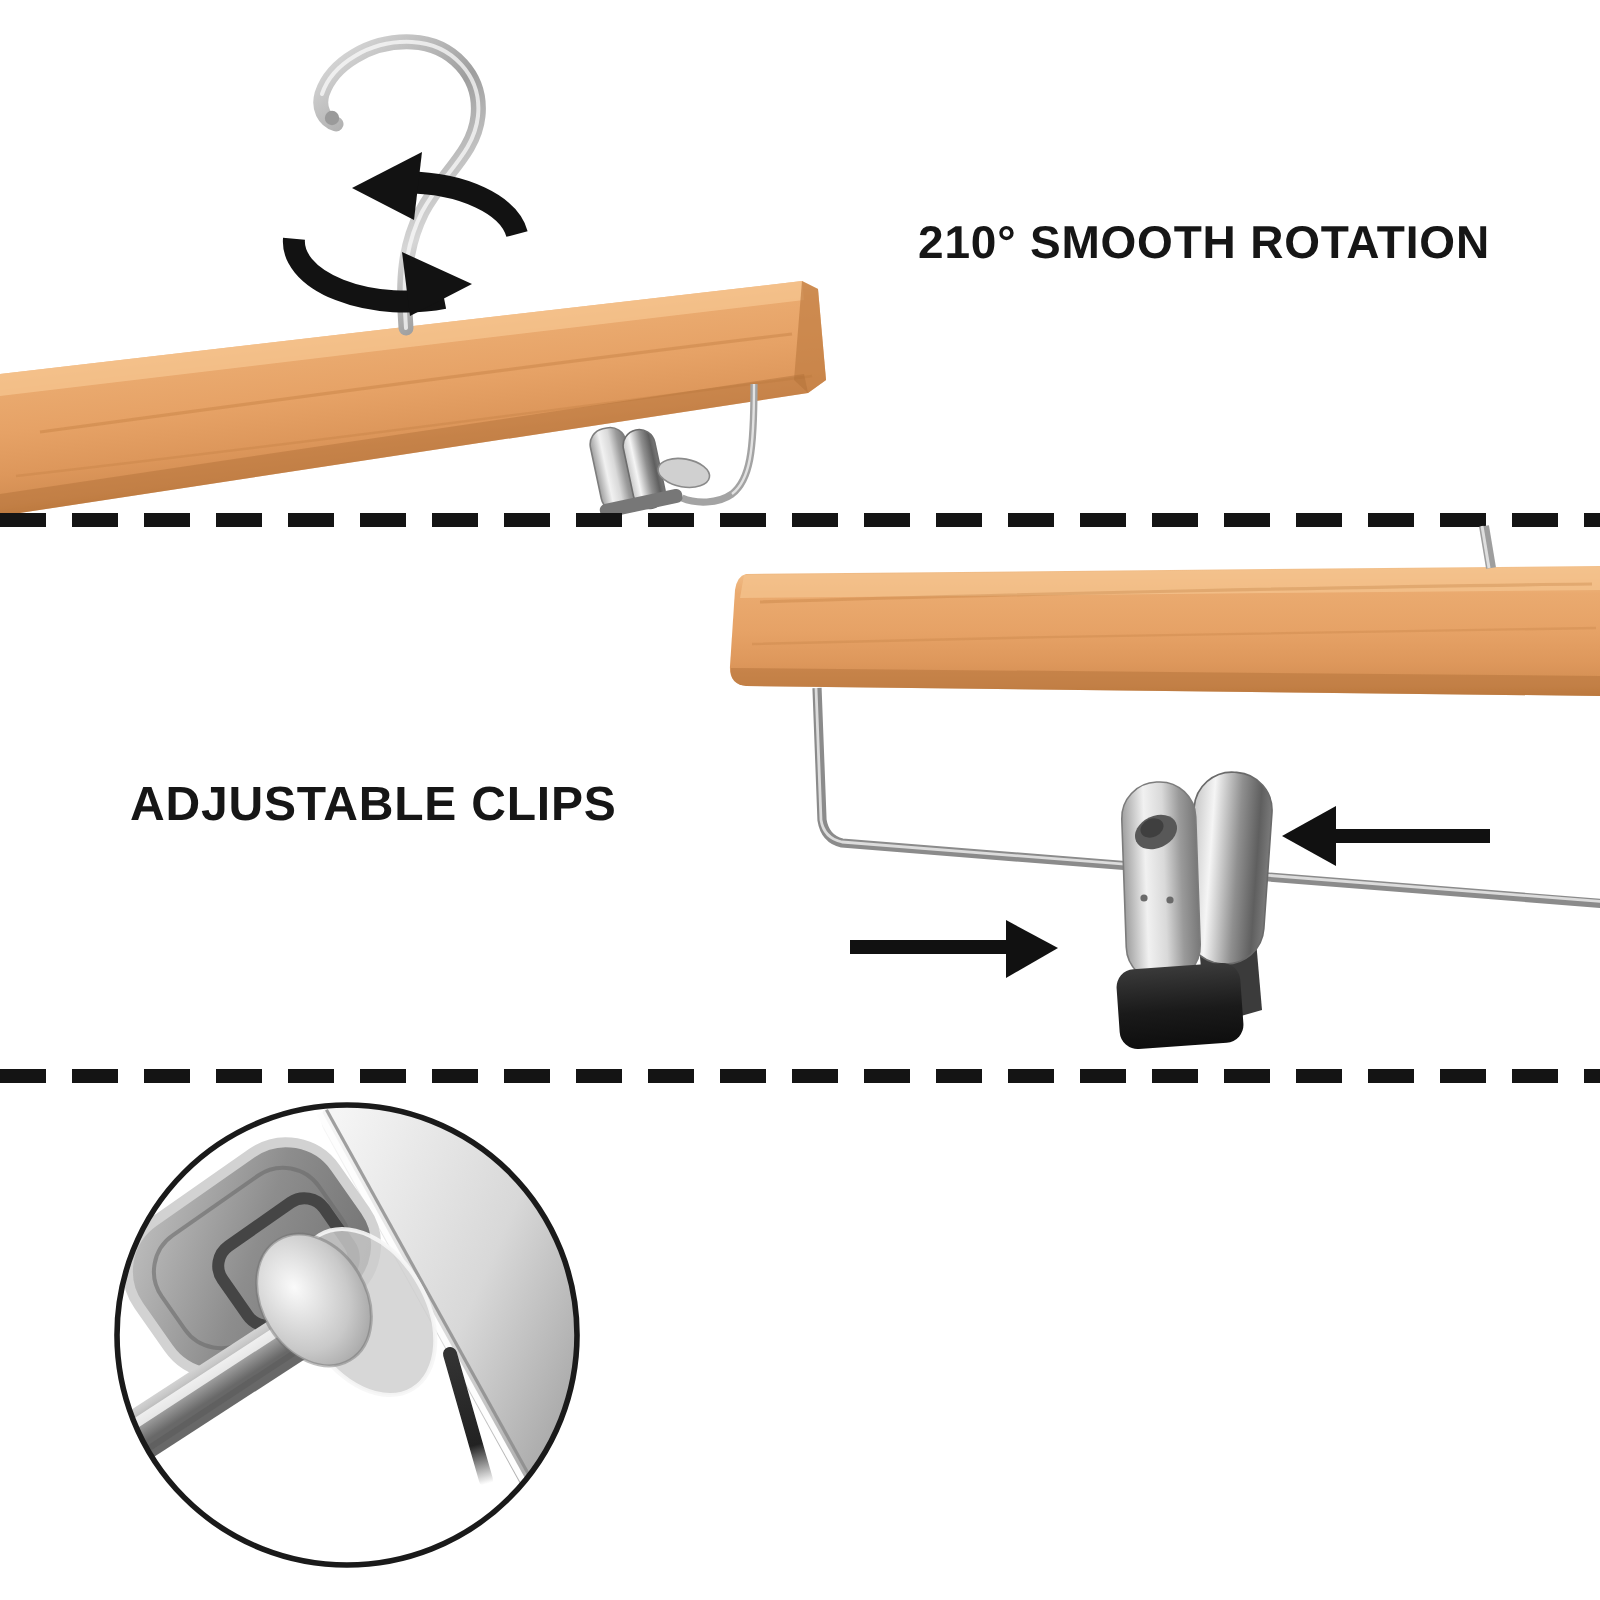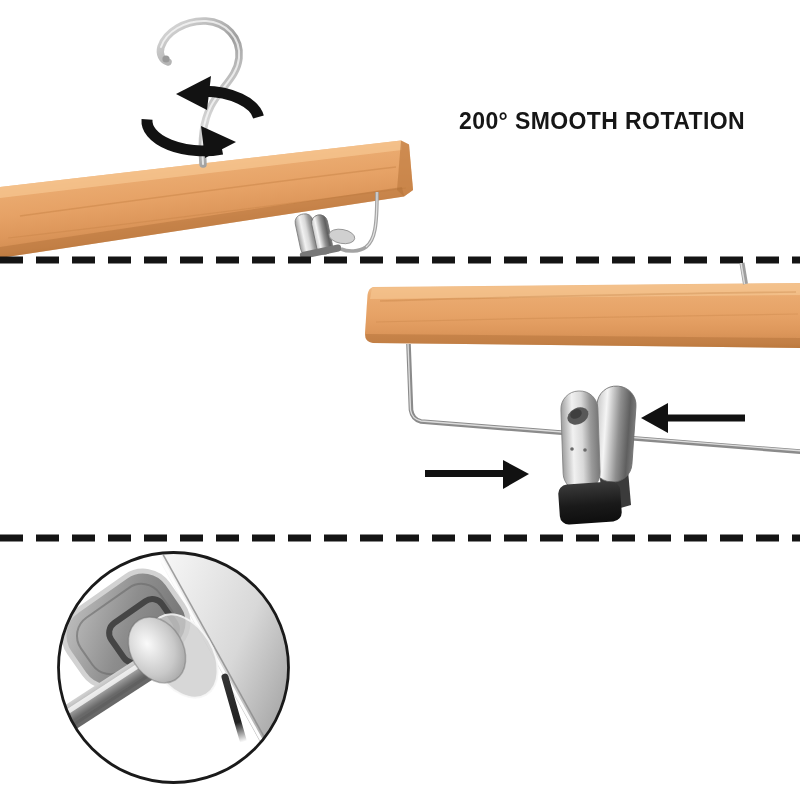--- a/index.html
+++ b/index.html
@@ -190,15 +190,16 @@
           <line x1="58" y1="718" x2="164" y2="649" stroke="#ffffff" stroke-width="5" opacity="0.75"></line>
           <line x1="64" y1="731" x2="166" y2="664" stroke="#5d5d5d" stroke-width="3" opacity="0.7"></line>
         </g>
         <ellipse cx="157" cy="650" rx="26" ry="35" transform="rotate(-31 157 650)" fill="url(#plugGrad)" stroke="rgba(110,110,110,0.45)" stroke-width="1.5"></ellipse>
         <line x1="225" y1="677" x2="243" y2="740" stroke="url(#slotGrad)" stroke-width="7" stroke-linecap="round"></line>
       </g>
       <circle cx="173.5" cy="667.5" r="115" fill="none" stroke="#1a1a1a" stroke-width="2.8"></circle>
     </g>
   </svg>
 
-  <div class="feature-label label-rotation">200° SMOOTH ROTATION</div>
+  <div class="feature-label label-rotation">210° SMOOTH ROTATION</div>
+  <div class="feature-label label-clips">ADJUSTABLE CLIPS</div>
 
 </div>
 
 </body></html>

